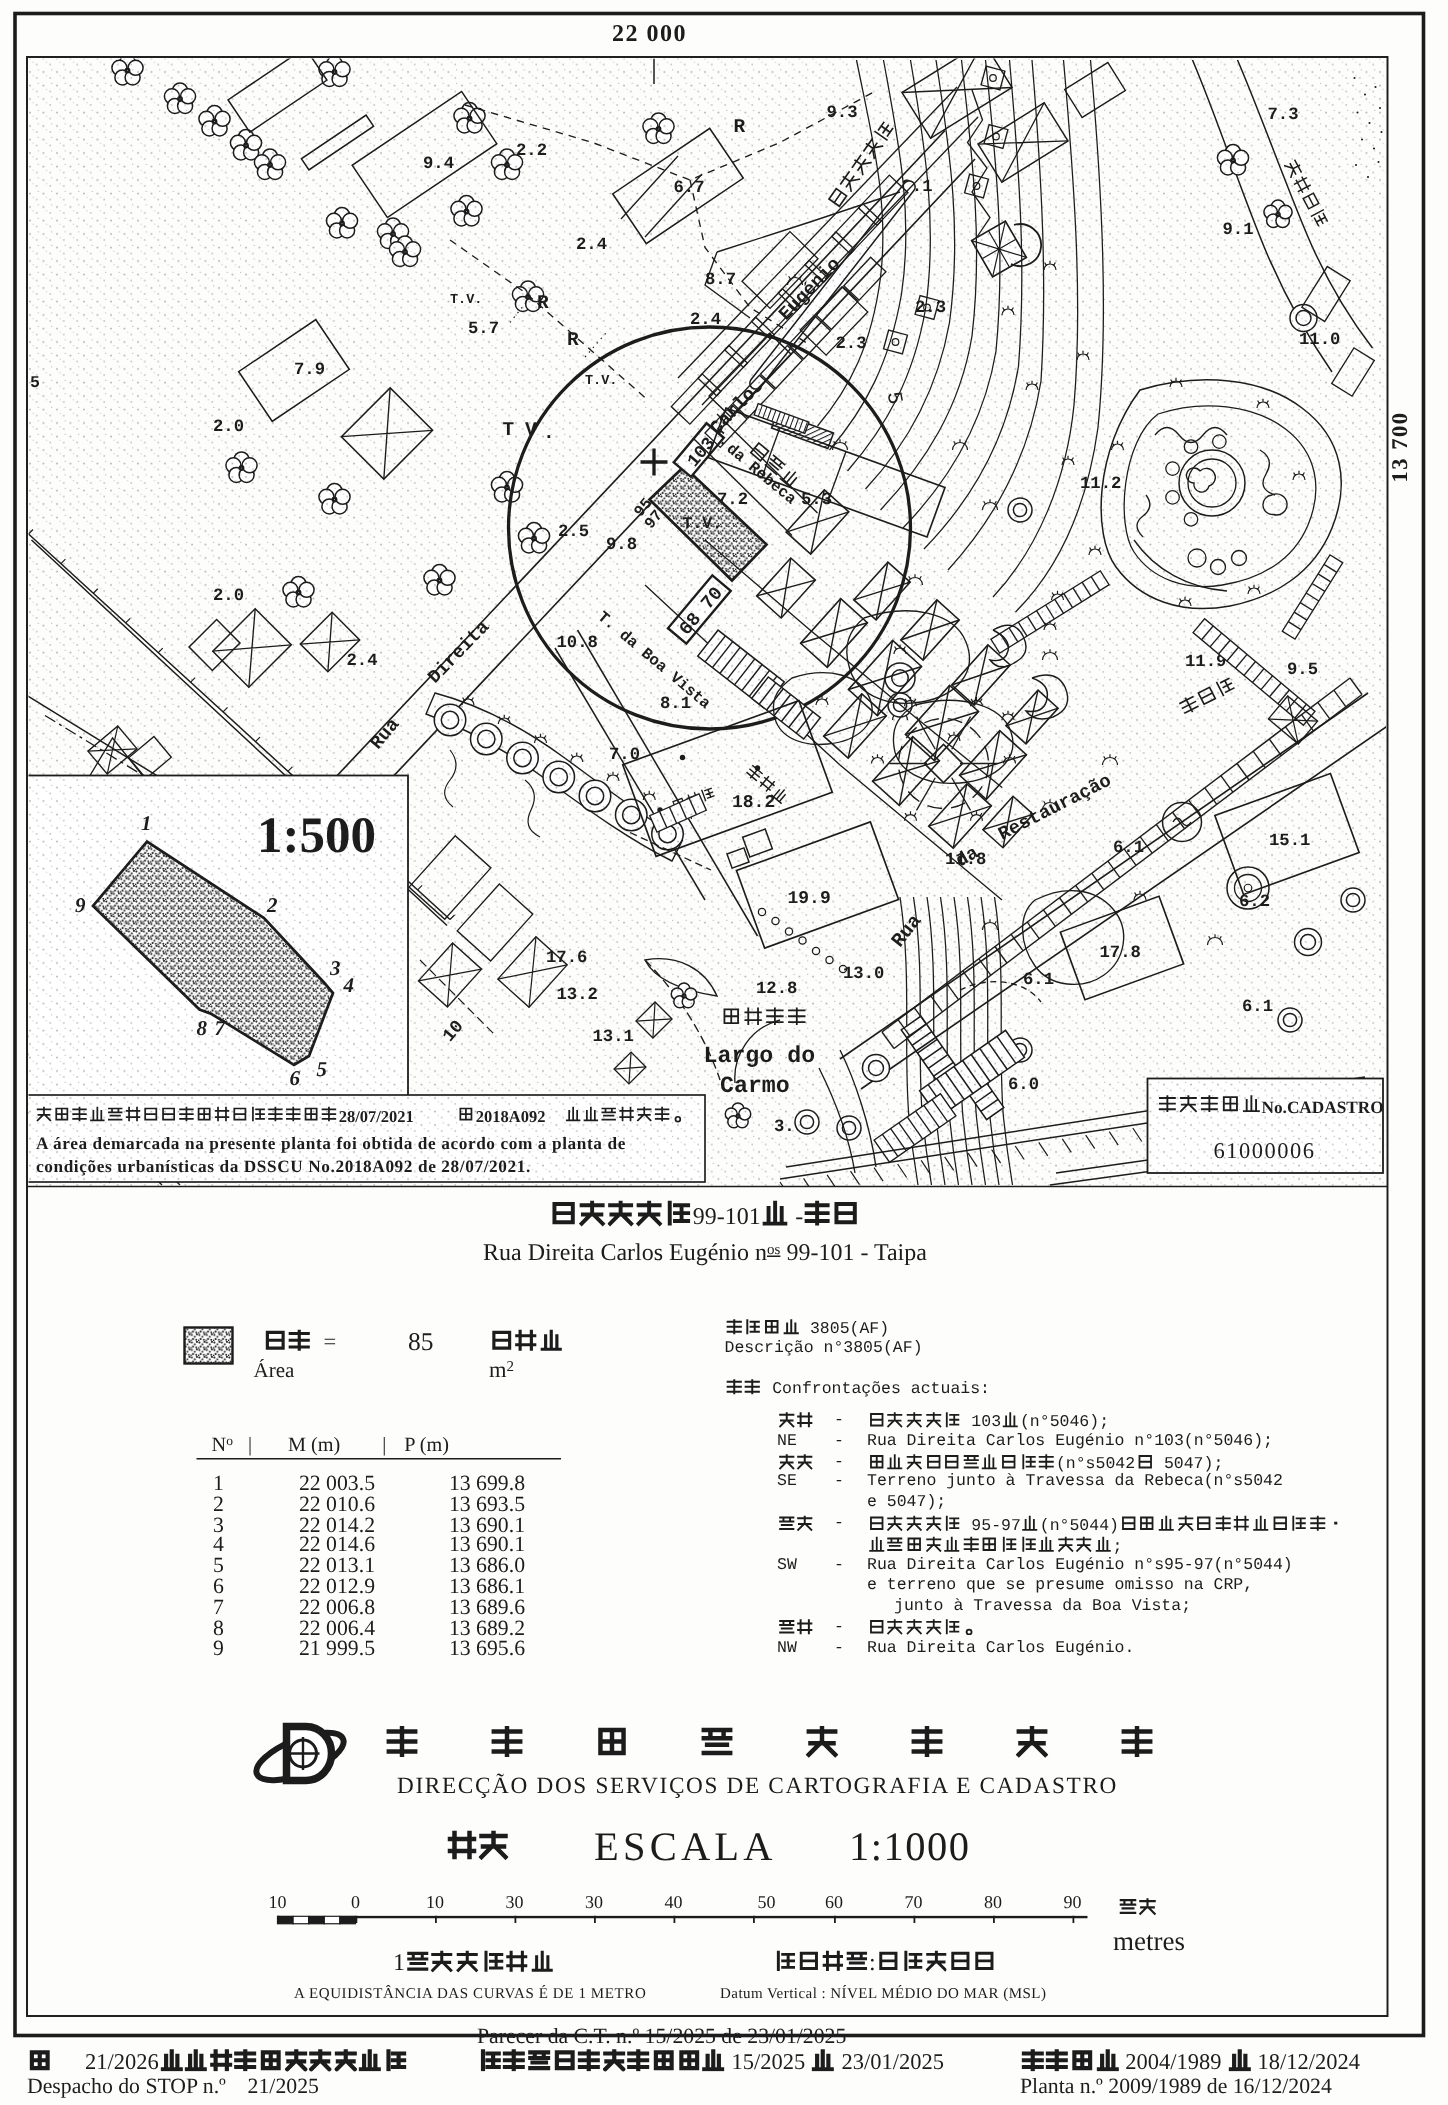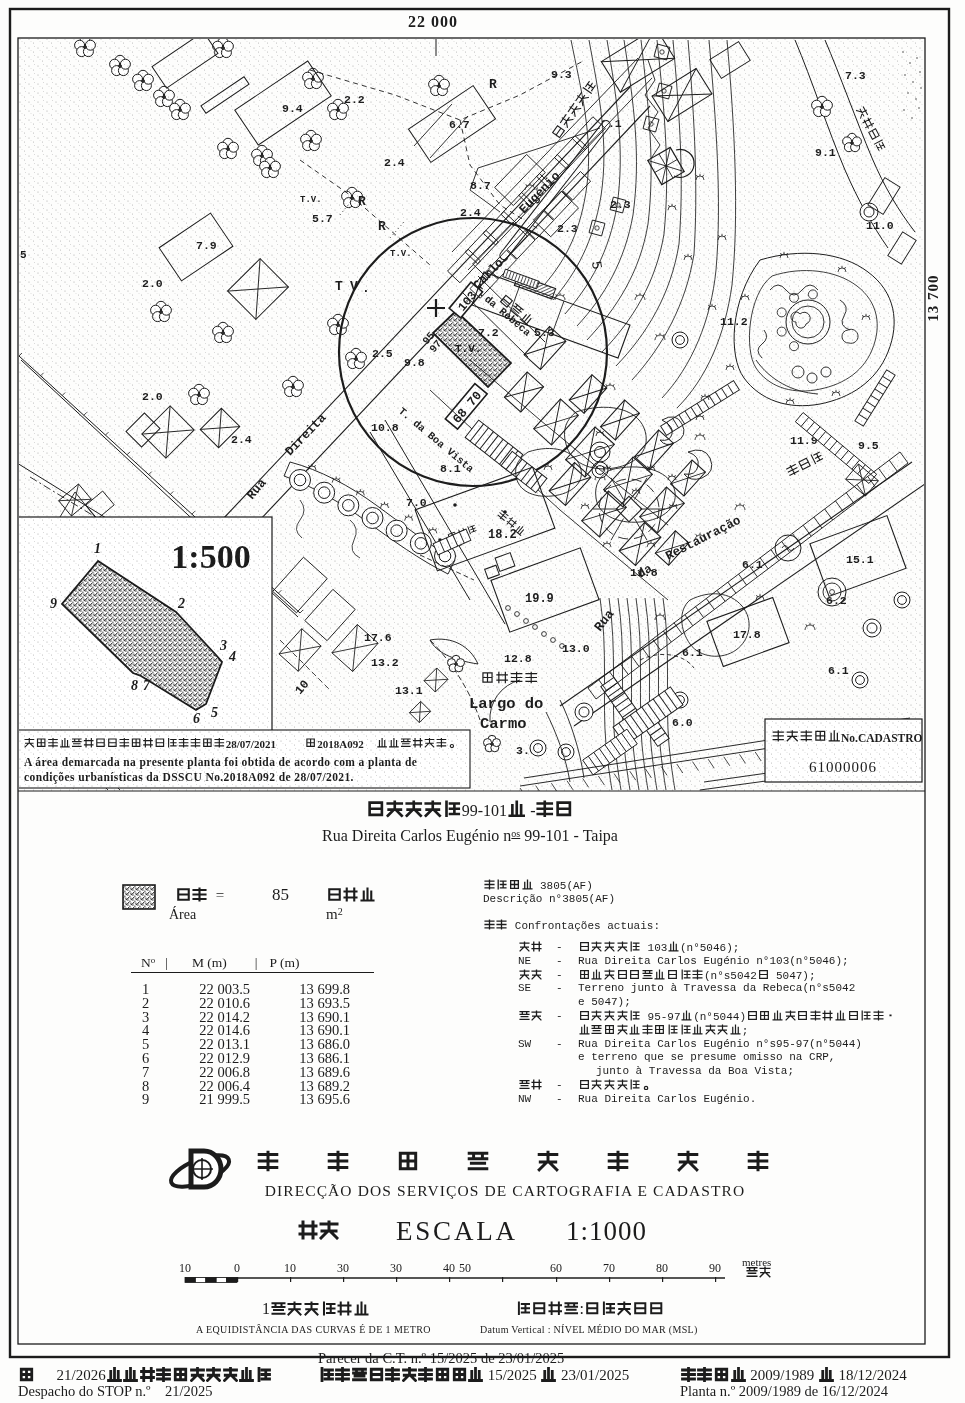--- a/index.html
+++ b/index.html
@@ -1415,21 +1415,21 @@
     </svg></div>
 <div class="ab serb" style="left:396px;top:1216px;font-size:27px;letter-spacing:2.8px">ESCALA</div>
 <div class="ab" style="left:566px;top:1216px;font-size:27px;font-family:'Liberation Serif';letter-spacing:1px">1:1000</div>
 <div class="ab serb" style="left:0;top:1261px;font-size:12px;width:740px">
     <span style="position:absolute;left:170px;width:30px;text-align:center">10</span>
     <span style="position:absolute;left:222px;width:30px;text-align:center">0</span>
     <span style="position:absolute;left:275px;width:30px;text-align:center">10</span>
     <span style="position:absolute;left:328px;width:30px;text-align:center">30</span>
     <span style="position:absolute;left:381px;width:30px;text-align:center">30</span>
     <span style="position:absolute;left:434px;width:30px;text-align:center">40</span>
-    <span style="position:absolute;left:459px;width:30px;text-align:left">50</span>
+    <span style="position:absolute;left:487px;width:30px;text-align:right">50</span>
     <span style="position:absolute;left:541px;width:30px;text-align:center">60</span>
     <span style="position:absolute;left:594px;width:30px;text-align:center">70</span>
     <span style="position:absolute;left:647px;width:30px;text-align:center">80</span>
     <span style="position:absolute;left:700px;width:30px;text-align:center">90</span>
   </div>
 <div class="ab" style="left:745px;top:1262px"><svg class="cj" style="width:12px;height:12px" viewBox="0 0 10 10">
       <path d="M1 1.5H9M3 1.5V4M7 1.5V4M1 4H9M2 6H8M1 8.5H9" stroke="#1c1c1c" stroke-width="1.2" fill="none" stroke-linecap="square"></path>
     </svg><svg class="cj" style="width:12px;height:12px" viewBox="0 0 10 10">
       <path d="M1 2H9M5 1V5M5 5L1 9M5 5L9 9M1.5 5.5H8.5" stroke="#1c1c1c" stroke-width="1.2" fill="none" stroke-linecap="square"></path>
     </svg></div>
@@ -1445,21 +1445,21 @@
     <rect x="556" y="0" width="1.2" height="5" fill="#1c1c1c"></rect>
     <rect x="609" y="0" width="1.2" height="5" fill="#1c1c1c"></rect>
     <rect x="662" y="0" width="1.2" height="5" fill="#1c1c1c"></rect>
     <rect x="715" y="0" width="1.2" height="5" fill="#1c1c1c"></rect>
     <rect x="185.0" y="0.5" width="10.4" height="5" fill="#1c1c1c" stroke="#1c1c1c" stroke-width="0.8"></rect>
     <rect x="195.4" y="0.5" width="10.4" height="5" fill="#fff" stroke="#1c1c1c" stroke-width="0.8"></rect>
     <rect x="205.8" y="0.5" width="10.4" height="5" fill="#1c1c1c" stroke="#1c1c1c" stroke-width="0.8"></rect>
     <rect x="216.2" y="0.5" width="10.4" height="5" fill="#fff" stroke="#1c1c1c" stroke-width="0.8"></rect>
     <rect x="226.6" y="0.5" width="10.4" height="5" fill="#1c1c1c" stroke="#1c1c1c" stroke-width="0.8"></rect>
   </svg>
-<div class="ab serb" style="left:742px;top:1256px;font-size:11px">metres</div>
+<div class="ab serb" style="left:742px;top:1284px;font-size:18px">metres</div>
 <div class="ab" style="left:262px;top:1300px">1<svg class="cj" style="width:15px;height:15px" viewBox="0 0 10 10">
       <path d="M1 1.5H9M3 1.5V4M7 1.5V4M1 4H9M2 6H8M1 8.5H9" stroke="#1c1c1c" stroke-width="1.35" fill="none" stroke-linecap="square"></path>
     </svg><svg class="cj" style="width:15px;height:15px" viewBox="0 0 10 10">
       <path d="M1 2H9M5 1V5M5 5L1 9M5 5L9 9M1.5 5.5H8.5" stroke="#1c1c1c" stroke-width="1.35" fill="none" stroke-linecap="square"></path>
     </svg><svg class="cj" style="width:15px;height:15px" viewBox="0 0 10 10">
       <path d="M1 2H9M5 1V5M5 5L1 9M5 5L9 9M1.5 5.5H8.5" stroke="#1c1c1c" stroke-width="1.35" fill="none" stroke-linecap="square"></path>
     </svg><svg class="cj" style="width:15px;height:15px" viewBox="0 0 10 10">
       <path d="M2 1V9M4 2H9M4 5H9M4 8H9M6.5 2V8" stroke="#1c1c1c" stroke-width="1.35" fill="none" stroke-linecap="square"></path>
     </svg><svg class="cj" style="width:15px;height:15px" viewBox="0 0 10 10">
       <path d="M2.5 1V9M7.5 1V9M1 3H9M1 7H9" stroke="#1c1c1c" stroke-width="1.35" fill="none" stroke-linecap="square"></path>
@@ -1536,15 +1536,15 @@
     </svg><span class="serb" style="font-size:15px"> 23/01/2025</span></div>
 <div class="ab serb" style="left:318px;top:1350px;font-size:14.5px">Parecer da C.T. n.º 15/2025 de 23/01/2025</div>
 <div class="ab" style="left:680px;top:1366px"><svg class="cj" style="width:15px;height:15px" viewBox="0 0 10 10">
       <path d="M1 2H9M1 5H9M1 8H9M5 1V9" stroke="#1c1c1c" stroke-width="1.85" fill="none" stroke-linecap="square"></path>
     </svg><svg class="cj" style="width:15px;height:15px" viewBox="0 0 10 10">
       <path d="M1 2H9M1 5H9M1 8H9M5 1V9" stroke="#1c1c1c" stroke-width="1.85" fill="none" stroke-linecap="square"></path>
     </svg><svg class="cj" style="width:15px;height:15px" viewBox="0 0 10 10">
       <path d="M1.5 1.5H8.5V8.5H1.5ZM1.5 5H8.5M5 1.5V8.5" stroke="#1c1c1c" stroke-width="1.85" fill="none" stroke-linecap="square"></path>
     </svg><svg class="cj" style="width:15px;height:15px" viewBox="0 0 10 10">
       <path d="M1 9H9M2.5 3V9M5 1V9M7.5 3V9" stroke="#1c1c1c" stroke-width="1.85" fill="none" stroke-linecap="square"></path>
-    </svg><span class="serb" style="font-size:15px"> 2009/1989 </span><svg class="cj" style="width:15px;height:15px" viewBox="0 0 10 10">
+    </svg><span class="serb" style="font-size:15px"> 2004/1989 </span><svg class="cj" style="width:15px;height:15px" viewBox="0 0 10 10">
       <path d="M1 9H9M2.5 3V9M5 1V9M7.5 3V9" stroke="#1c1c1c" stroke-width="1.85" fill="none" stroke-linecap="square"></path>
     </svg><span class="serb" style="font-size:15px"> 18/12/2024</span></div>
 <div class="ab serb" style="left:680px;top:1383px;font-size:14.5px">Planta n.º 2009/1989 de 16/12/2024</div>
 </body></html>

